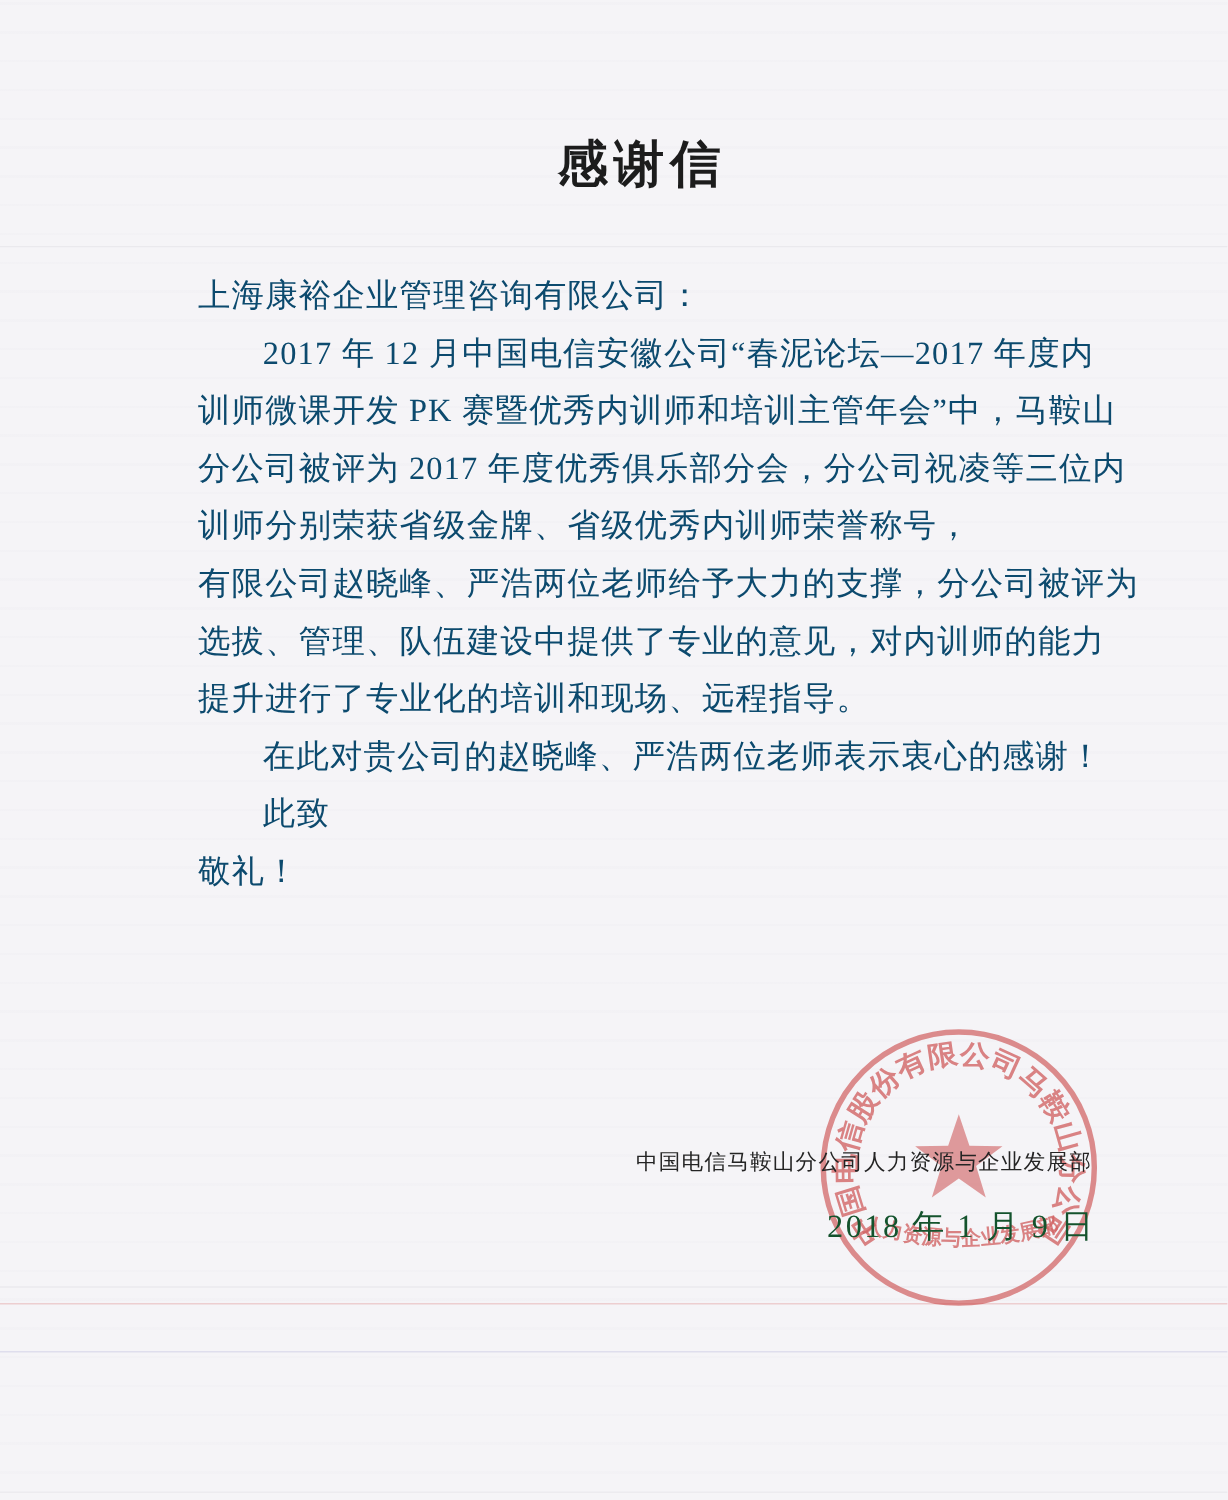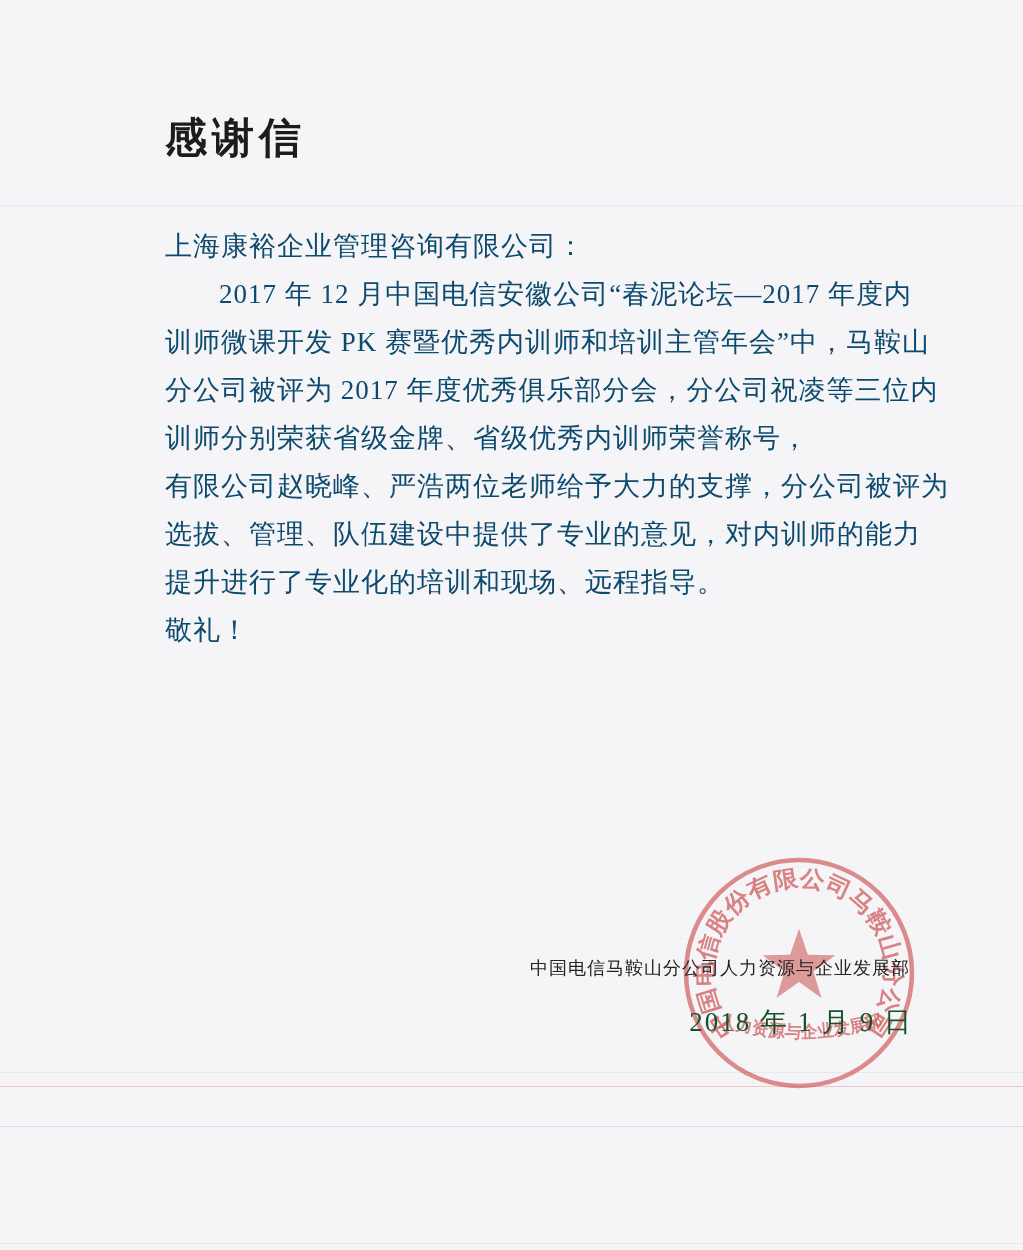--- a/index.html
+++ b/index.html
@@ -20,21 +20,21 @@
     font-family: "Liberation Serif", "DejaVu Serif", serif;
     color: #212121;
   }
   .paper { position: absolute; inset: 0; }
 
   .doc-title {
     position: absolute;
     left: 165px;
     top: 108px;
     width: 740px;
-    text-align: left;
+    text-align: center;
     font-size: 42px;
     font-weight: bold;
     letter-spacing: 5px;
     line-height: 60px;
     color: #1c1c1c;
   }
 
   .letter-body {
     position: absolute;
     left: 165px;
@@ -107,20 +107,22 @@
 
   <div class="letter-body">
     <div class="body-line">上海康裕企业管理咨询有限公司：</div>
     <div class="body-line indent">2017 年 12 月中国电信安徽公司“春泥论坛—2017 年度内</div>
     <div class="body-line">训师微课开发 PK 赛暨优秀内训师和培训主管年会”中，马鞍山</div>
     <div class="body-line">分公司被评为 2017 年度优秀俱乐部分会，分公司祝凌等三位内</div>
     <div class="body-line">训师分别荣获省级金牌、省级优秀内训师荣誉称号，</div>
     <div class="body-line">有限公司赵晓峰、严浩两位老师给予大力的支撑，分公司被评为</div>
     <div class="body-line">选拔、管理、队伍建设中提供了专业的意见，对内训师的能力</div>
     <div class="body-line">提升进行了专业化的培训和现场、远程指导。</div>
+    <div class="body-line indent">在此对贵公司的赵晓峰、严浩两位老师表示衷心的感谢！</div>
+    <div class="body-line indent">此致</div>
     <div class="body-line">敬礼！</div>
   </div>
 
   <div class="sig-dept">中国电信马鞍山分公司人力资源与企业发展部</div>
   <div class="sig-date">2018 年 1 月 9 日</div>
 
   <svg class="seal" viewBox="0 0 240 240" xmlns="http://www.w3.org/2000/svg">
     <defs>
       <path id="sealArc" d="M 59.2 180.8 A 86 86 0 1 1 180.8 180.8" fill="none"></path>
       <path id="sealBottom" d="M 42 172 Q 122 196 202 172" fill="none"></path>

